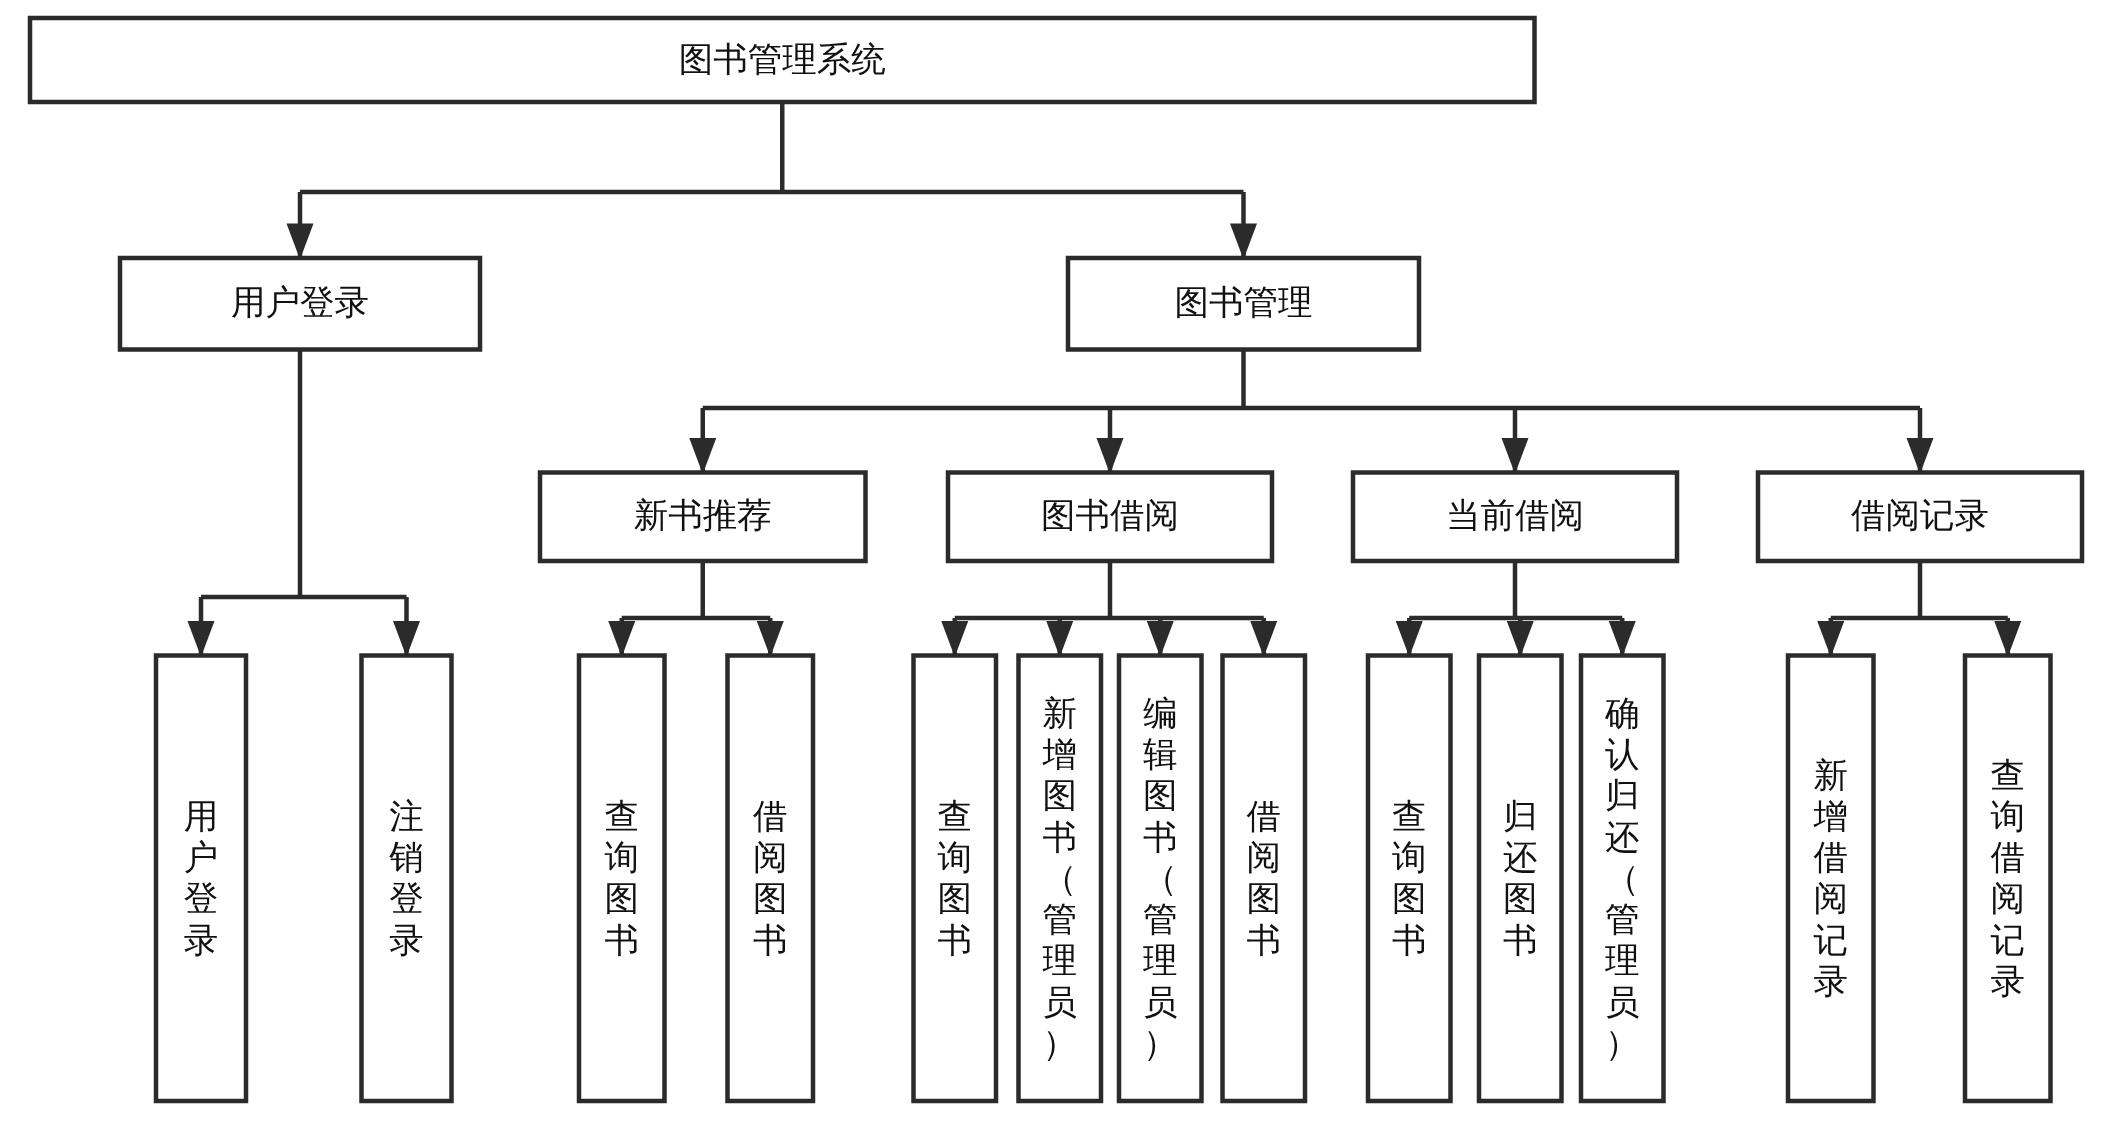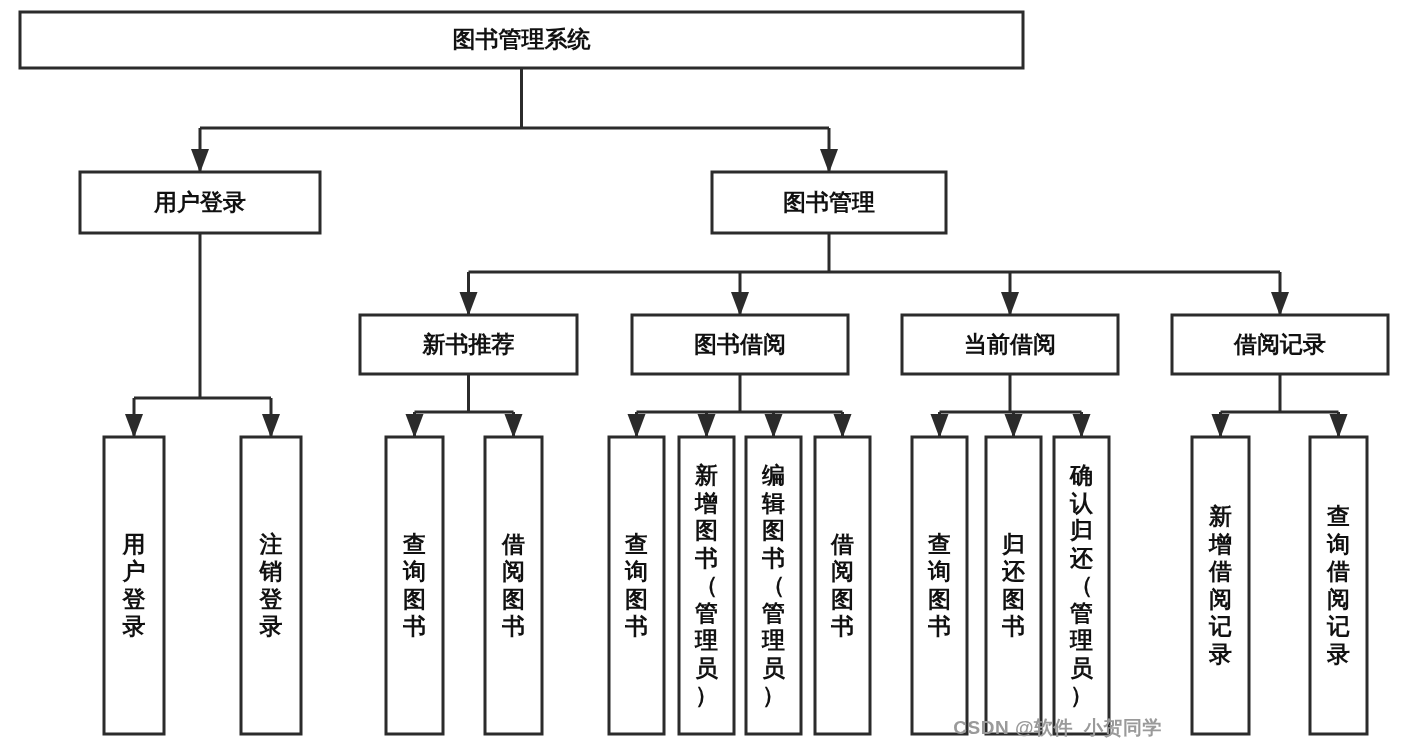--- a/index.html
+++ b/index.html
@@ -13,21 +13,20 @@
     font-family: "Liberation Sans", sans-serif;
     overflow: hidden;
     position: relative;
   }
   #diagram-root {
     position: absolute;
     left: 0;
     top: 0;
     width: 1174px;
     height: 747px;
-    font-weight: bold;
   }
   svg.tree {
     display: block;
     width: 1405px;
     height: 747px;
   }
   .node-rect {
     fill: #ffffff;
     stroke: #2b2b2b;
     stroke-width: 3;
@@ -204,14 +203,13 @@
         <g>
           <rect x="1192" y="437" width="57" height="297" class="node-rect thin"></rect>
           <text x="1220.5" class="leaf-label" font-size="23"><tspan x="1220.5" y="524.45">新</tspan><tspan x="1220.5" y="551.95">增</tspan><tspan x="1220.5" y="579.45">借</tspan><tspan x="1220.5" y="606.95">阅</tspan><tspan x="1220.5" y="634.45">记</tspan><tspan x="1220.5" y="661.95">录</tspan></text>
         </g>
         <g>
           <rect x="1310" y="437" width="57" height="297" class="node-rect thin"></rect>
           <text x="1338.5" class="leaf-label" font-size="23"><tspan x="1338.5" y="524.45">查</tspan><tspan x="1338.5" y="551.95">询</tspan><tspan x="1338.5" y="579.45">借</tspan><tspan x="1338.5" y="606.95">阅</tspan><tspan x="1338.5" y="634.45">记</tspan><tspan x="1338.5" y="661.95">录</tspan></text>
         </g>
       </g>
   </svg>
-  <div class="watermark">CSDN @软件_小贺同学</div>
 </div>
 
 </body></html>

